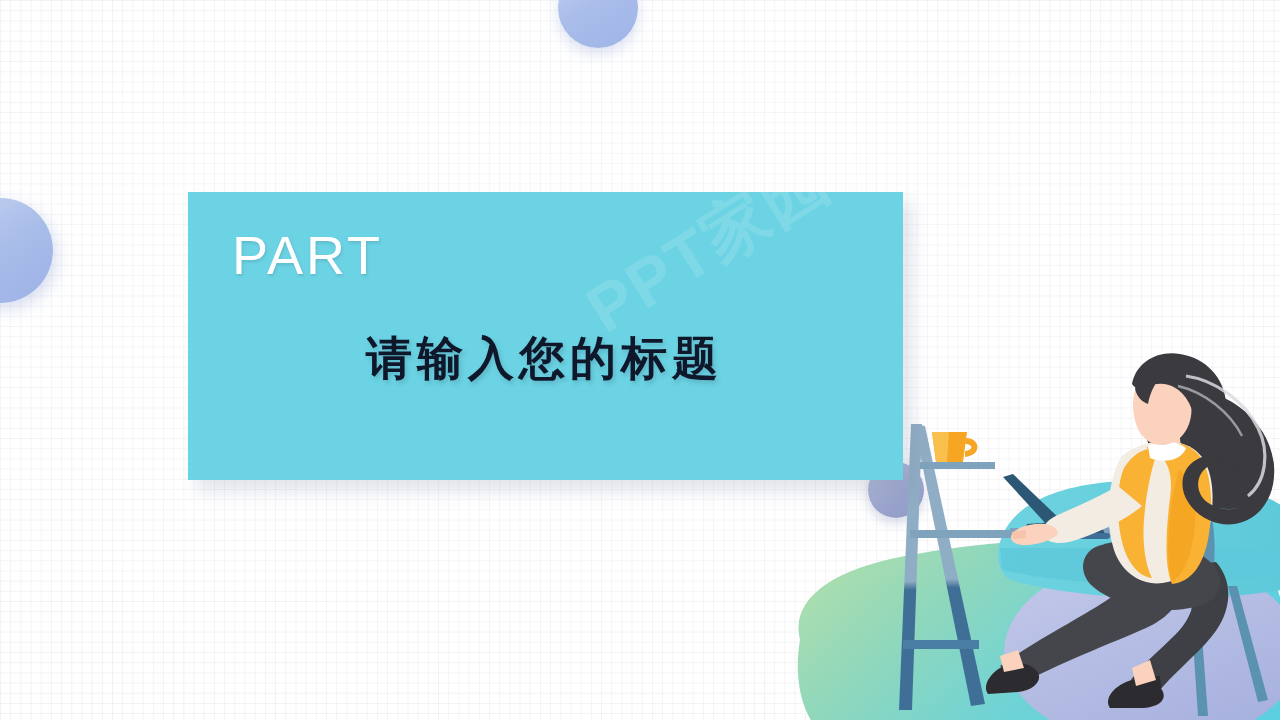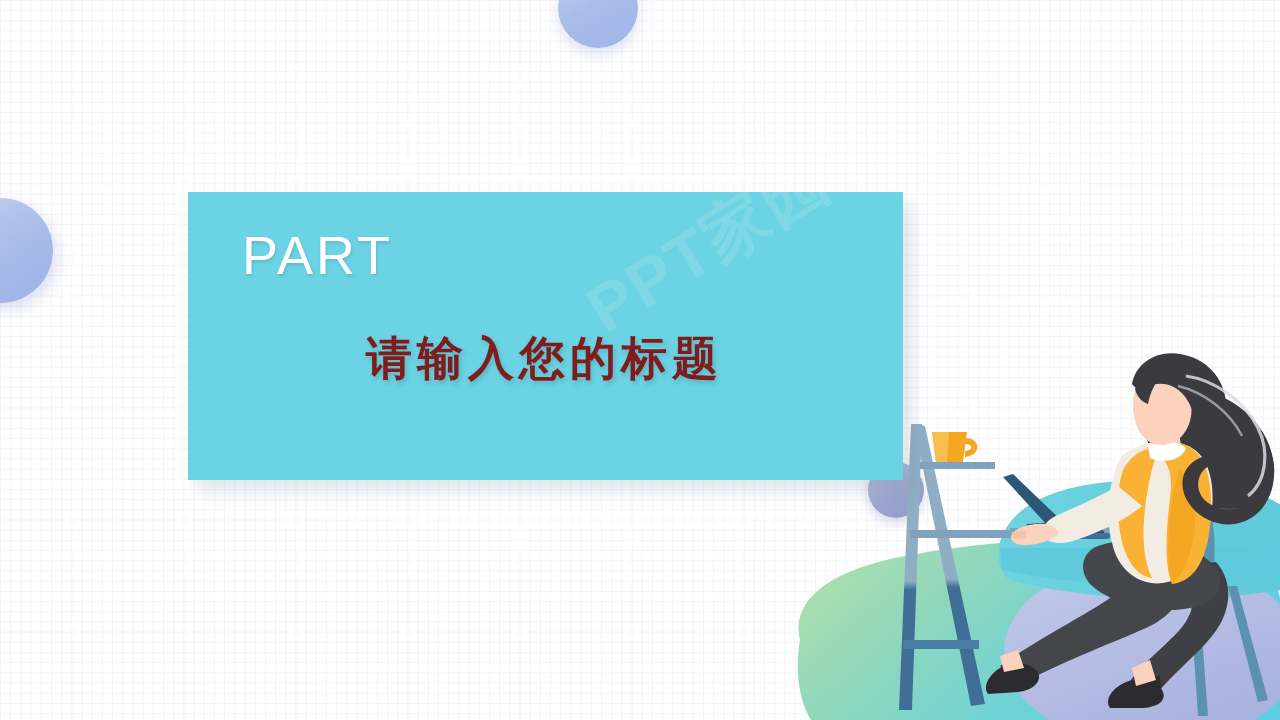--- a/index.html
+++ b/index.html
@@ -92,40 +92,40 @@
     letter-spacing: 2px;
     color: rgba(255,255,255,0.13);
     transform: rotate(-32deg);
     transform-origin: left top;
     white-space: nowrap;
     user-select: none;
     pointer-events: none;
   }
   .part-line {
     position: absolute;
-    left: 54px;
+    left: 44px;
     top: 32px;
     display: flex;
     align-items: baseline;
     color: #ffffff;
     font-size: 54px;
     font-weight: 300;
     letter-spacing: 3px;
     text-shadow: 1px 2px 3px rgba(70,130,150,0.30);
   }
   .part-word { font-weight: 400; }
   .part-num  {
     margin-left: 62px;
     font-weight: 400;
   }
   .cn-title {
     position: absolute;
     left: 178px;
     top: 136px;
-    color: #7f1d1d;
+    color: #0f172a;
     font-family: "DejaVu Serif", "Liberation Serif", serif;
     font-size: 46px;
     font-weight: bold;
     letter-spacing: 5px;
     text-shadow: 2px 3px 4px rgba(70,130,150,0.35);
     white-space: nowrap;
   }
 
   
   .illustration {

